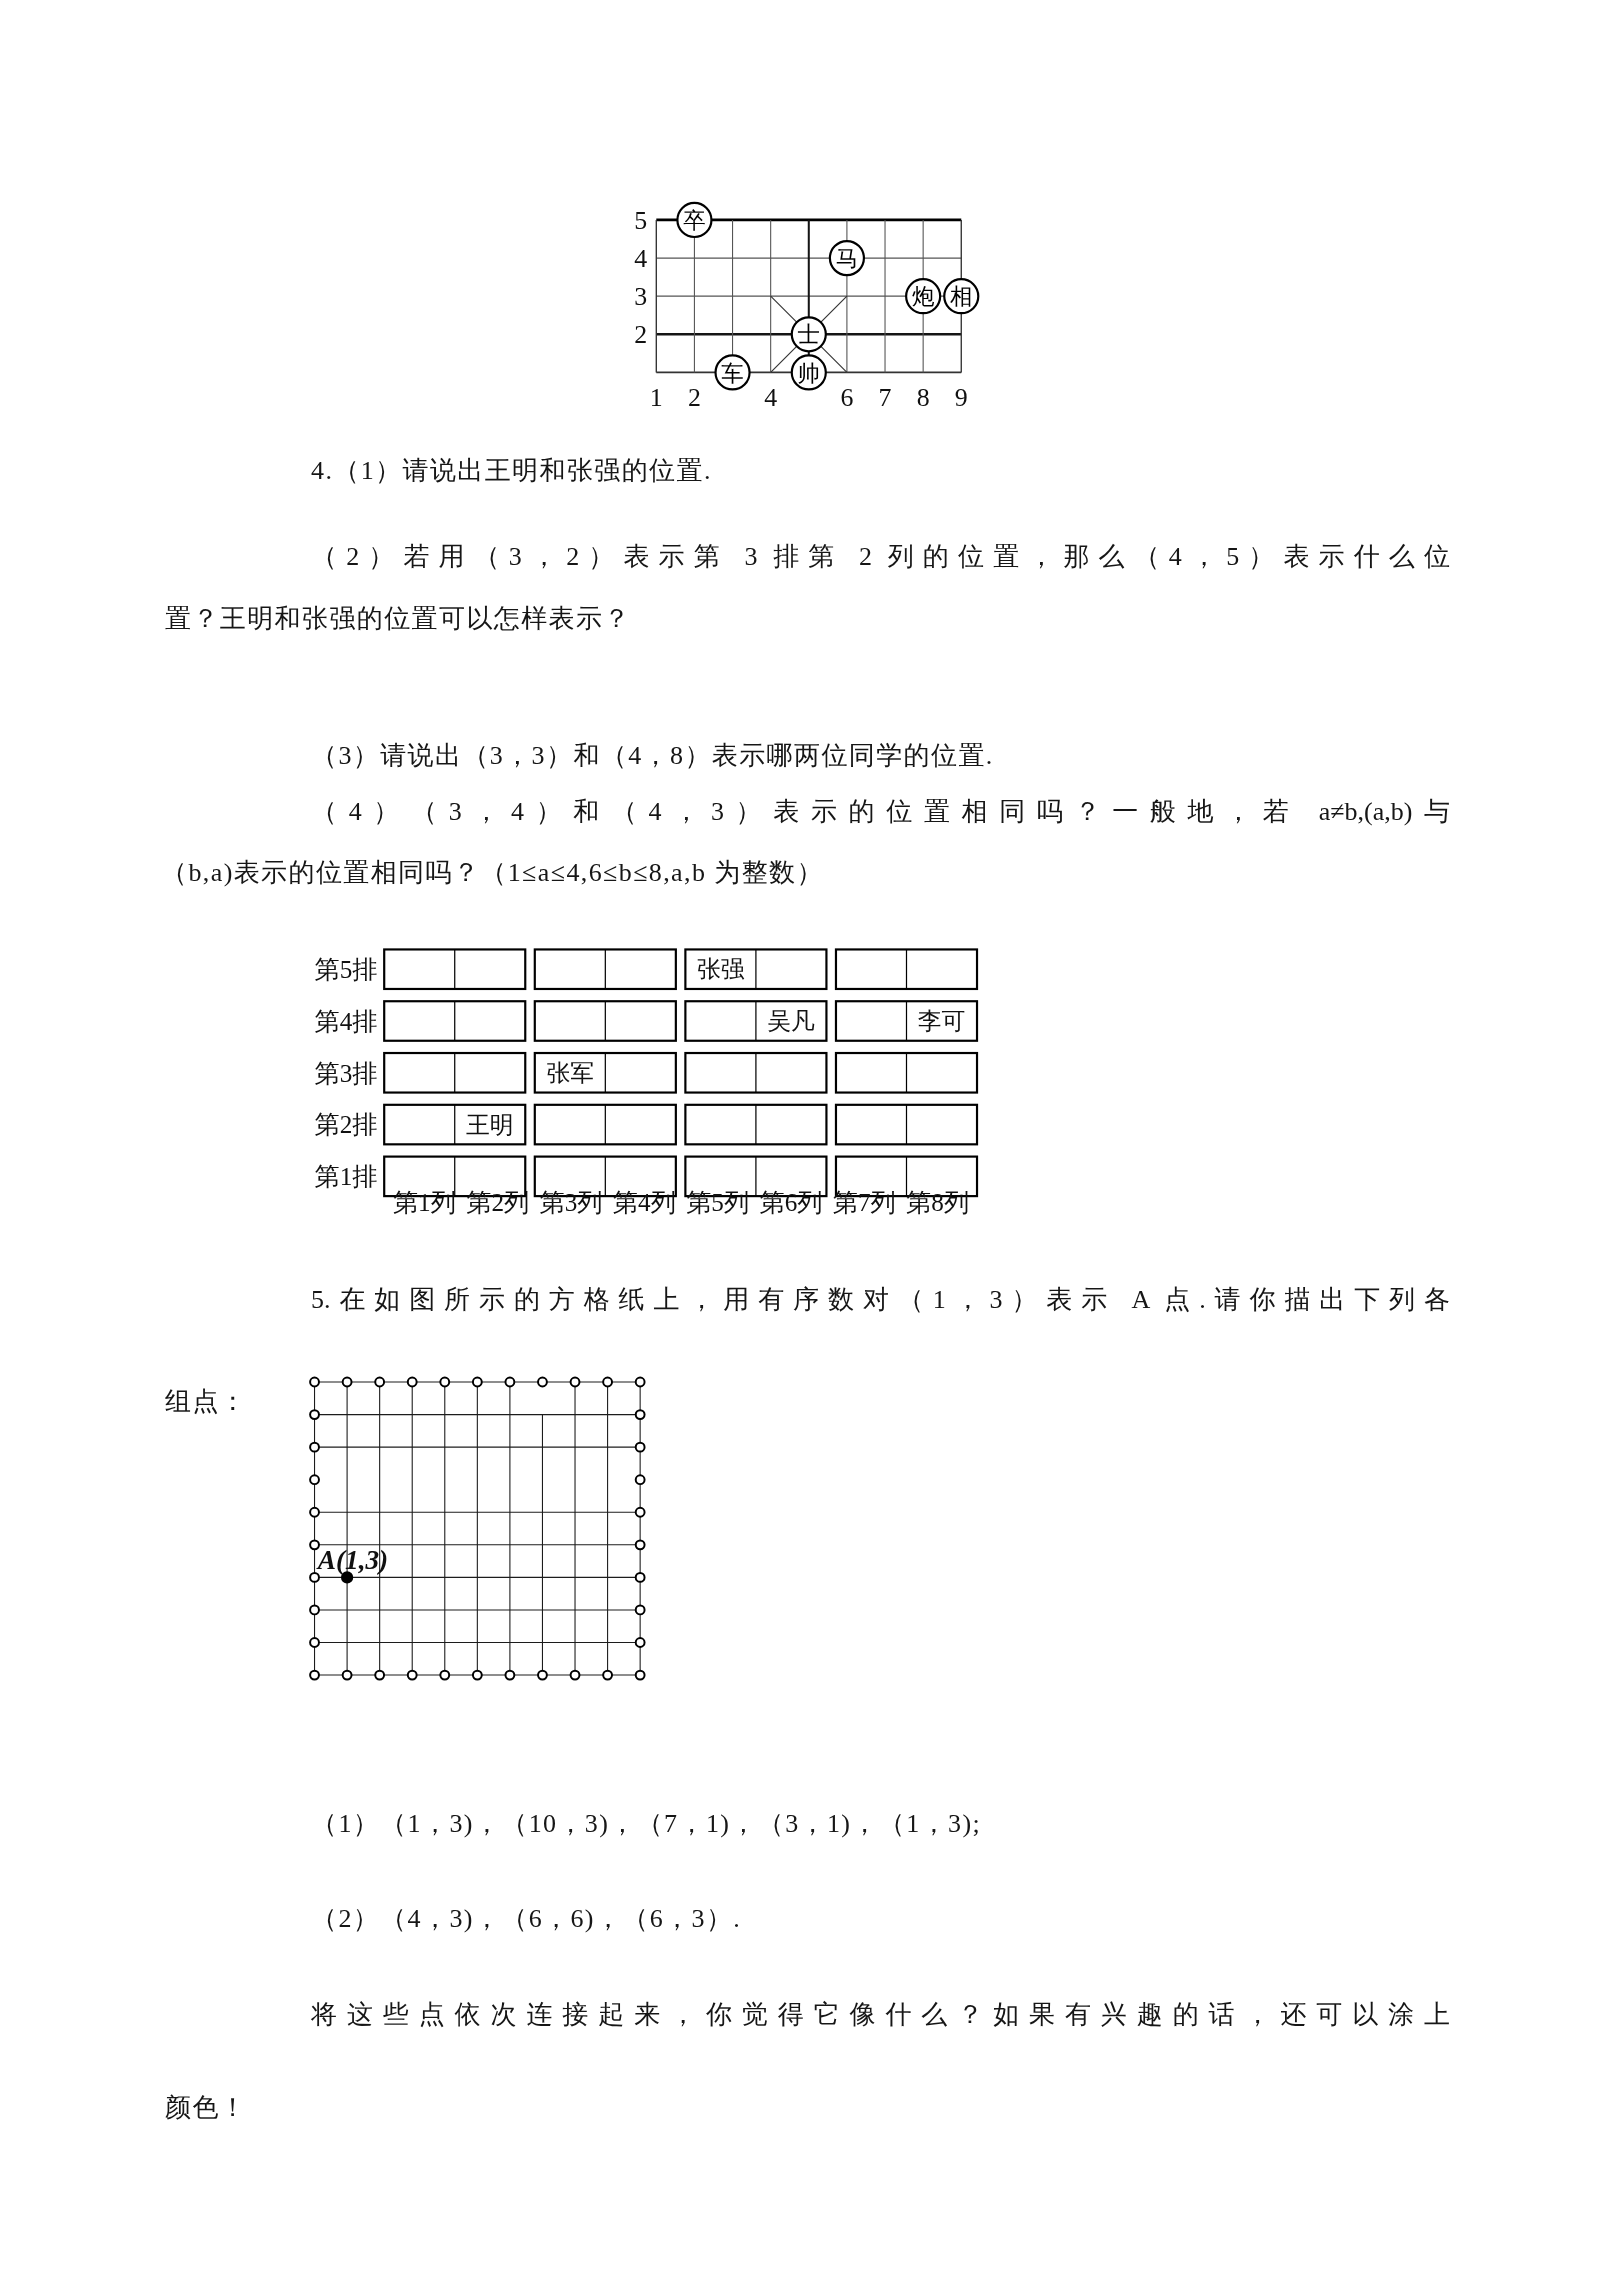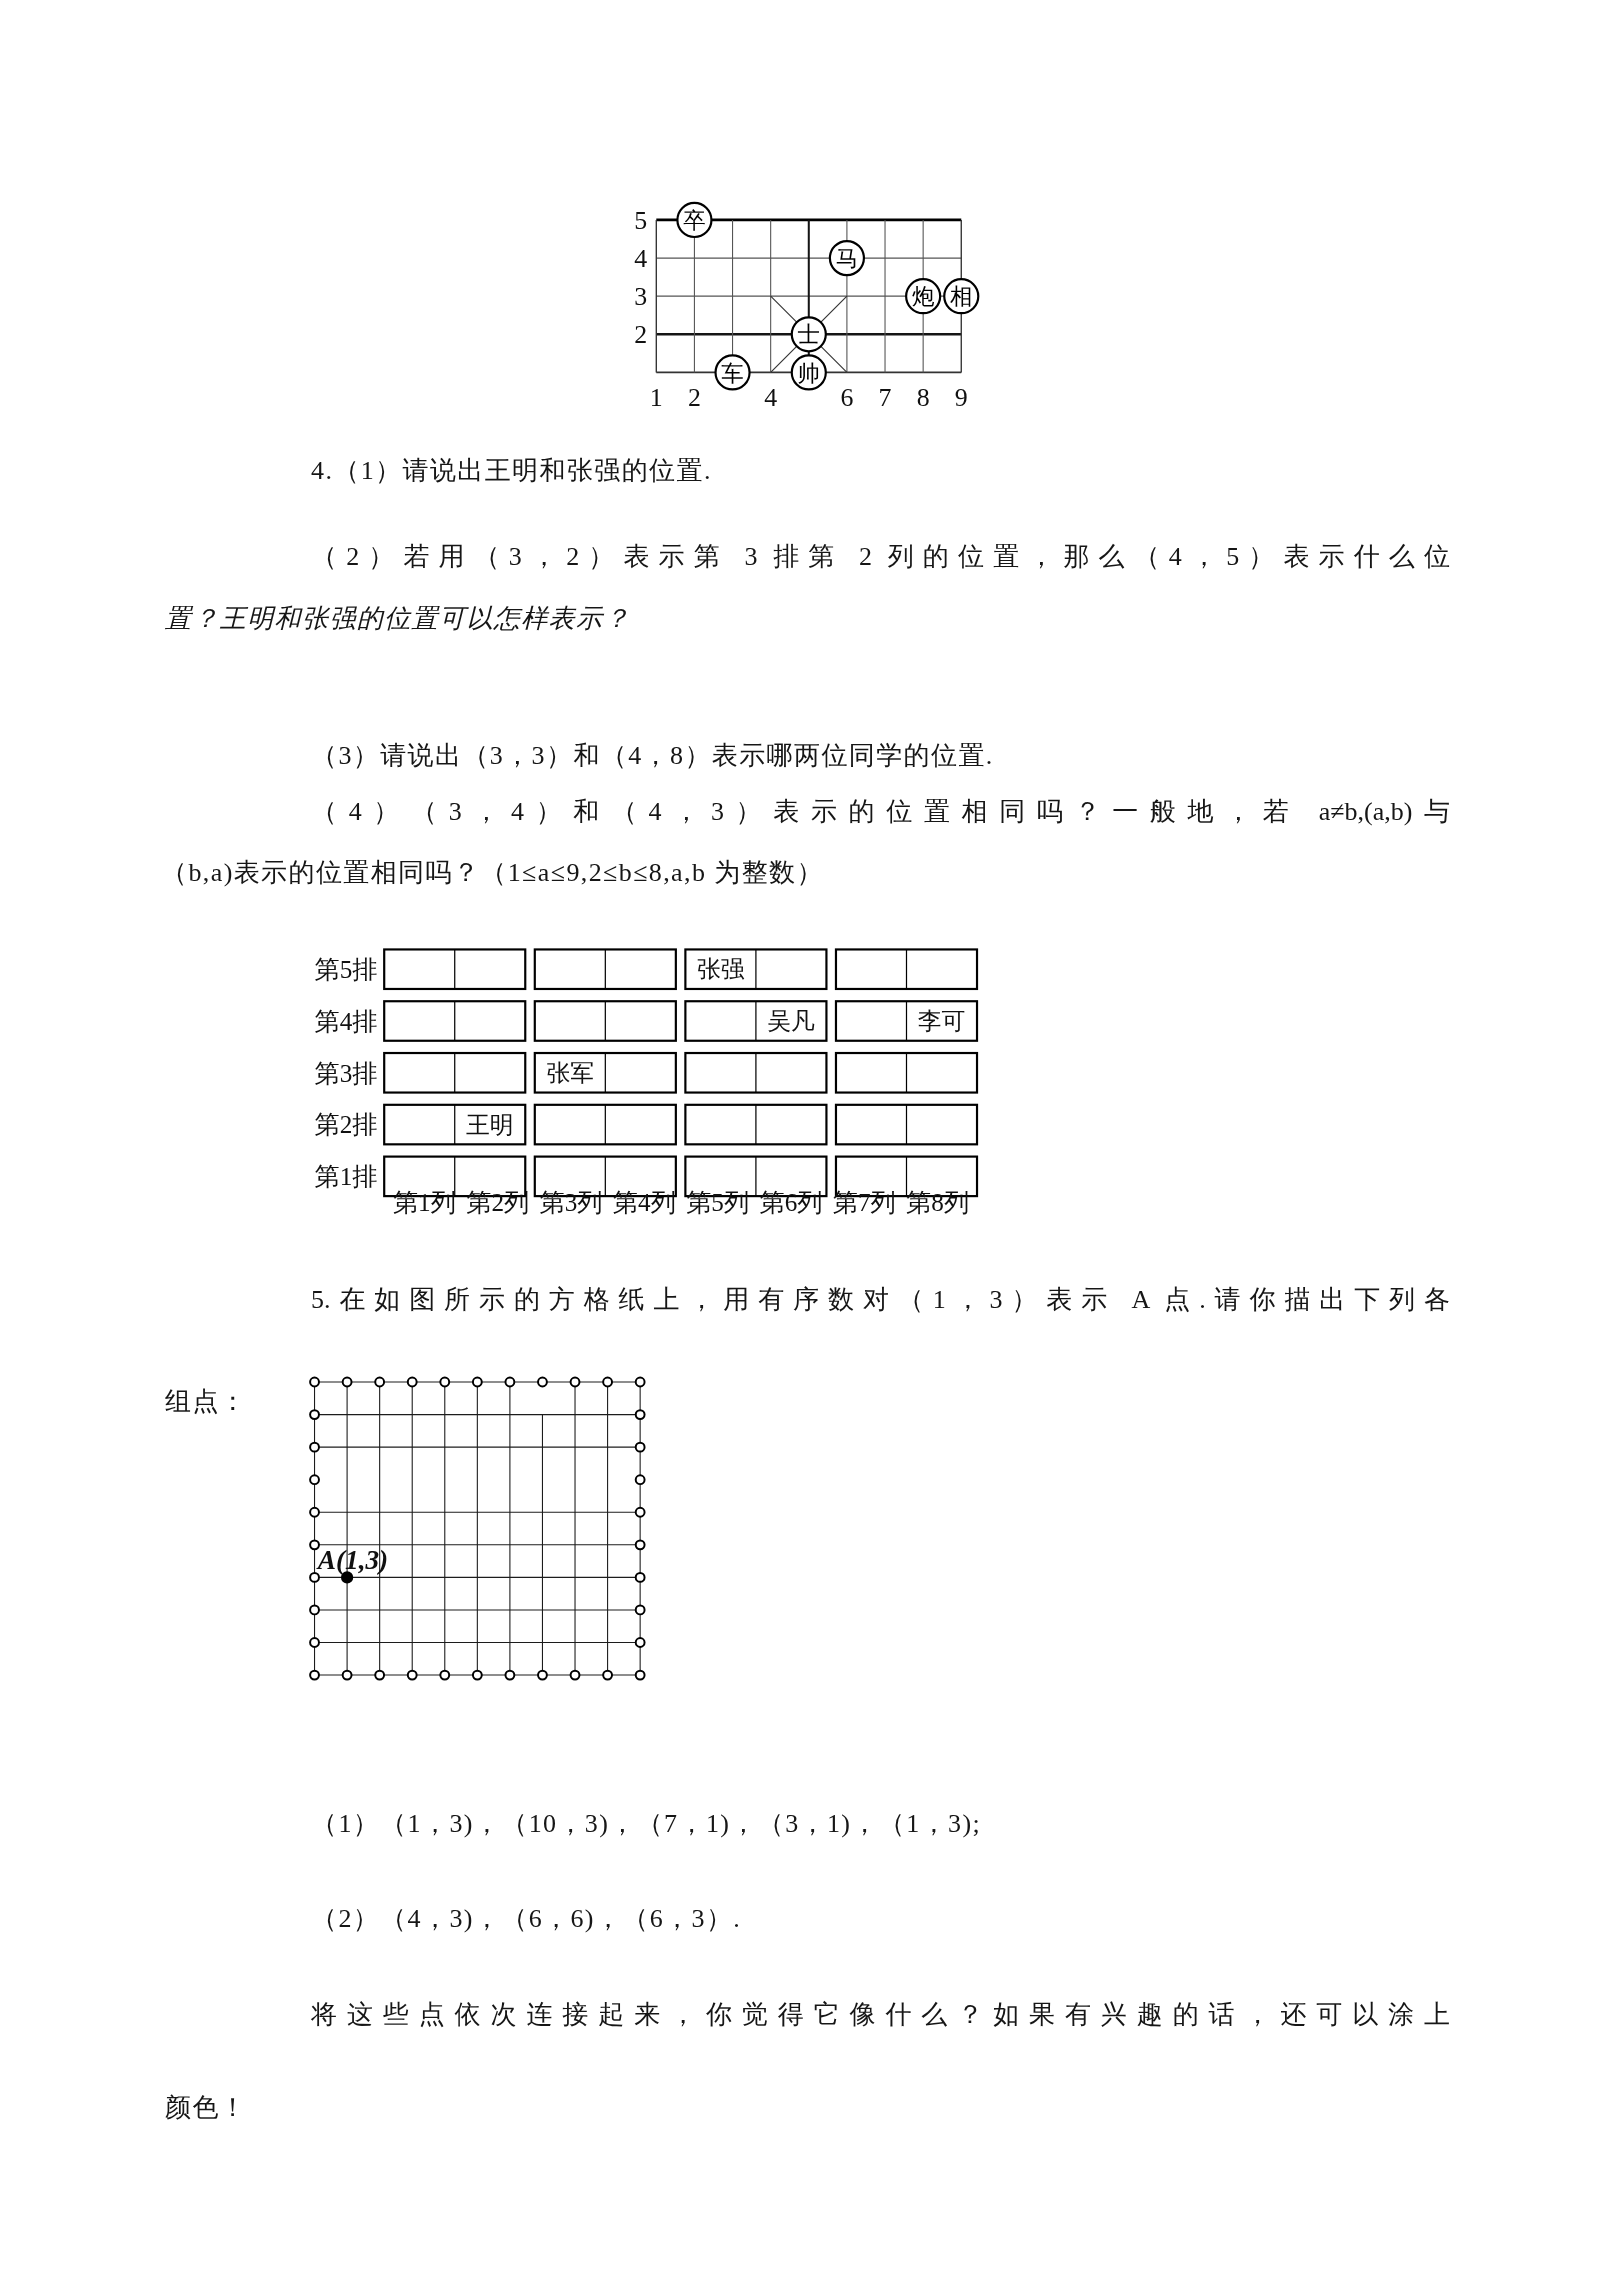--- a/index.html
+++ b/index.html
@@ -12,21 +12,21 @@
     position:absolute;font-size:26px;line-height:1.25;letter-spacing:1.4px;
     white-space:nowrap;color:#161616;
   }
   .jpara{
     white-space:normal;width:1139px;letter-spacing:0;
     text-align:justify;text-align-last:justify;
   }
   
   #q4-l1{left:311px;top:455px;}
   #q4-l2{left:311px;top:541px;}
-  #q4-l3{left:165px;top:603px;font-style:italic;}
+  #q4-l3{left:165px;top:603px;}
   #q4-l4{left:311px;top:740px;}
   #q4-l5{left:311px;top:796px;}
   #q4-l6{left:161px;top:857px;}
   #q5-l1{left:311px;top:1284px;}
   #q5-l2{left:165px;top:1346px;margin-top:40px;}
   #pts-1{left:311px;top:1808px;}
   #pts-2{left:311px;top:1903px;}
   #fin-1{left:311px;top:1999px;}
   #fin-2{left:165px;top:2060px;margin-top:32px;}
   .fig{position:absolute;}
@@ -94,21 +94,21 @@
         <circle cx="159" cy="268" r="25" fill="#fff" stroke="#000" stroke-width="3.2"></circle>
         <text x="159" y="280" font-size="33" text-anchor="middle" fill="#000">车</text>
       </g>
     </svg></div>
 
 <div id="q4-l1" class="para">4.（1）请说出王明和张强的位置.</div>
 <div id="q4-l2" class="para jpara">（2）若用（3，2）表示第 3 排第 2 列的位置，那么（4，5）表示什么位</div>
 <div id="q4-l3" class="para">置？王明和张强的位置可以怎样表示？</div>
 <div id="q4-l4" class="para">（3）请说出（3，3）和（4，8）表示哪两位同学的位置.</div>
 <div id="q4-l5" class="para jpara">（4）（3，4）和（4，3）表示的位置相同吗？一般地，若 a≠b,(a,b)与</div>
-<div id="q4-l6" class="para">（b,a)表示的位置相同吗？（1≤a≤9,2≤b≤8,a,b 为整数）</div>
+<div id="q4-l6" class="para">（b,a)表示的位置相同吗？（1≤a≤4,6≤b≤8,a,b 为整数）</div>
 
 <div id="seating-fig" class="fig"><svg width="689" height="293" viewBox="0 0 1010 430">
       <text x="67" y="50" font-size="37" text-anchor="middle" fill="#111">第5排</text>
       <text x="67" y="126" font-size="37" text-anchor="middle" fill="#111">第4排</text>
       <text x="67" y="202" font-size="37" text-anchor="middle" fill="#111">第3排</text>
       <text x="67" y="278" font-size="37" text-anchor="middle" fill="#111">第2排</text>
       <text x="67" y="354" font-size="37" text-anchor="middle" fill="#111">第1排</text>
       <rect x="123" y="8" width="207" height="58" fill="none" stroke="#000" stroke-width="3.2"></rect>
       <line x1="226.5" y1="8" x2="226.5" y2="66" stroke="#000" stroke-width="1.8"></line>
       <rect x="344" y="8" width="207" height="58" fill="none" stroke="#000" stroke-width="3.2"></rect>

